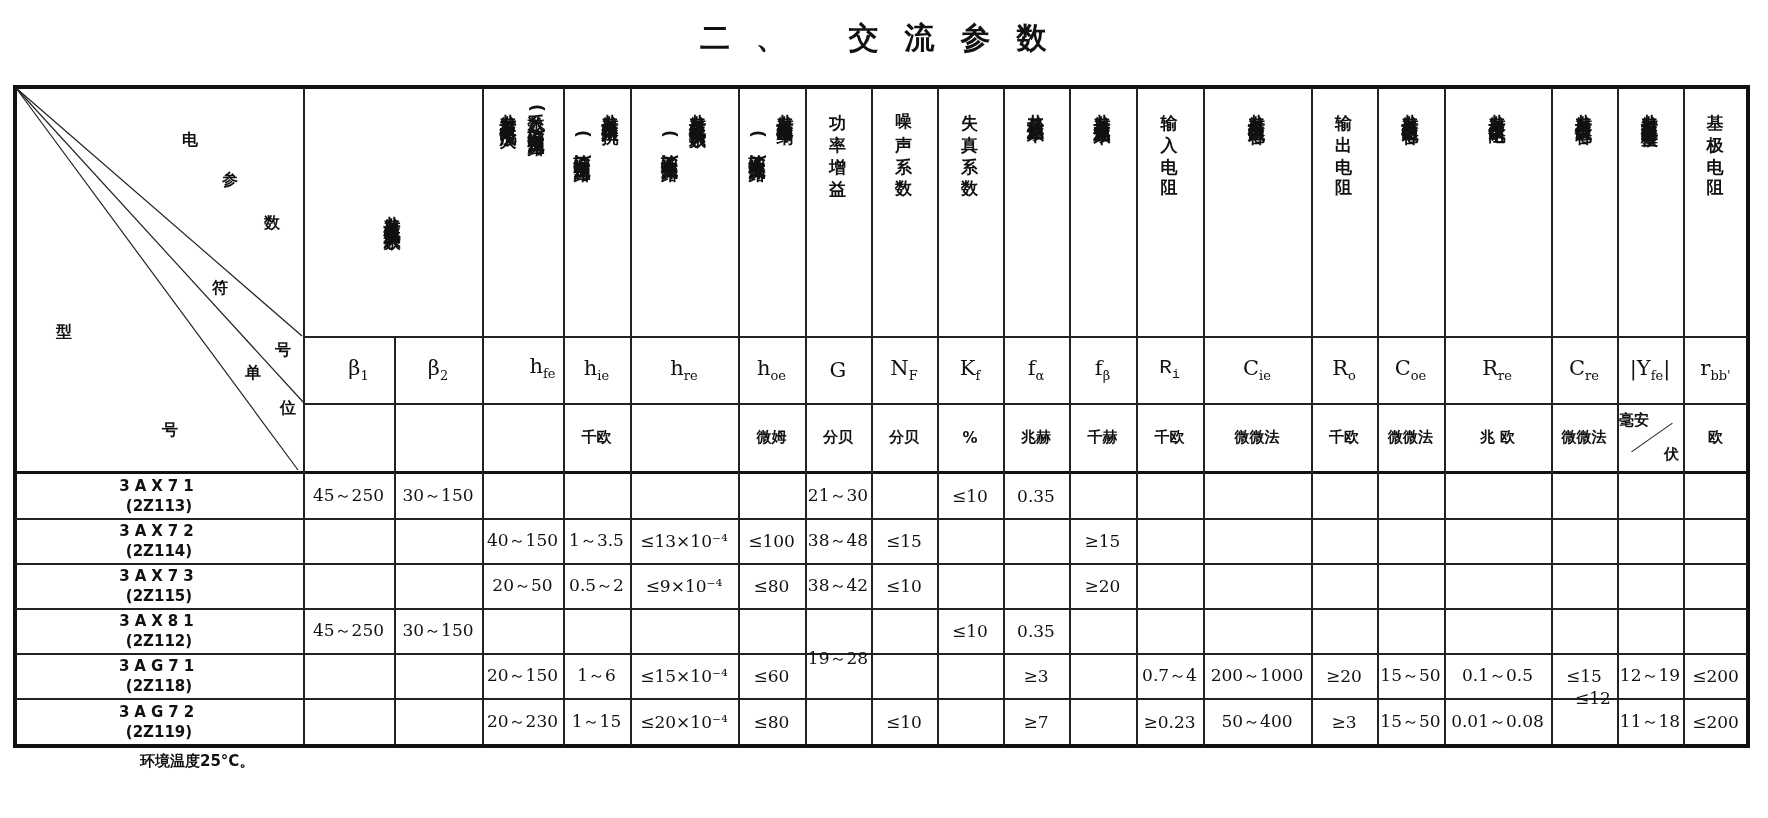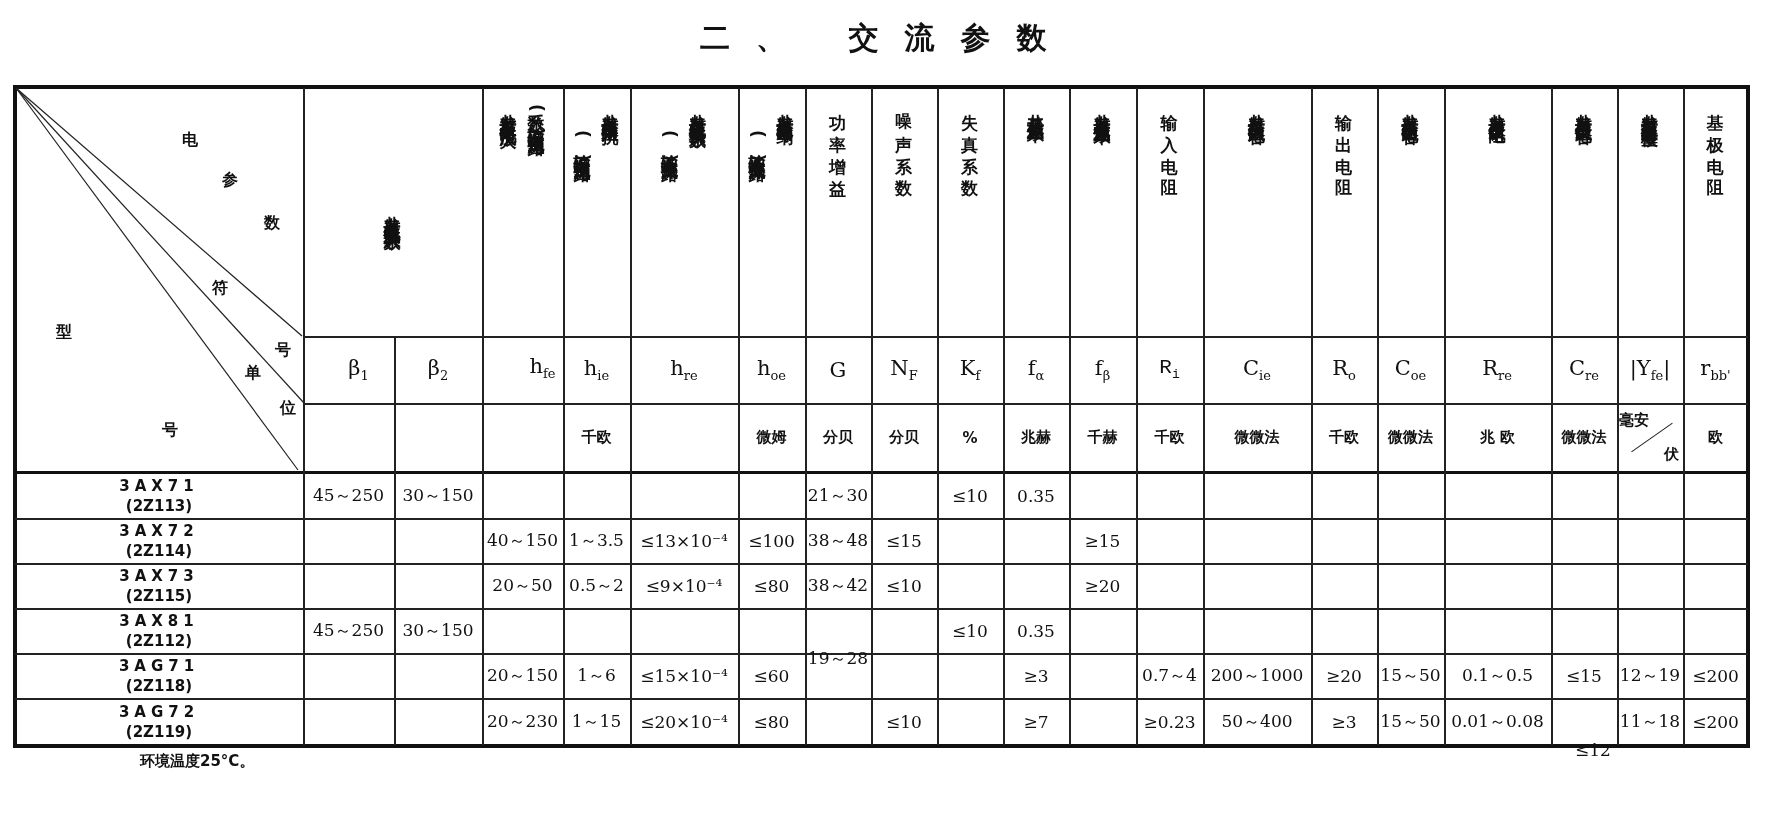--- a/index.html
+++ b/index.html
@@ -344,21 +344,21 @@
       <div class="cell val" style="left: 805px; top: 698px; width: 66px; height: 47px;"></div>
       <div class="cell val" style="left: 871px; top: 698px; width: 66px; height: 47px;">≤10</div>
       <div class="cell val" style="left: 937px; top: 698px; width: 66px; height: 47px;"></div>
       <div class="cell val" style="left: 1003px; top: 698px; width: 66px; height: 47px;">≥7</div>
       <div class="cell val" style="left: 1069px; top: 698px; width: 67px; height: 47px;"></div>
       <div class="cell val" style="left: 1136px; top: 698px; width: 67px; height: 47px;">≥0.23</div>
       <div class="cell val" style="left: 1203px; top: 698px; width: 84px; height: 47px; padding-left: 24px;">50～400</div>
       <div class="cell val" style="left: 1311px; top: 698px; width: 66px; height: 47px;">≥3</div>
       <div class="cell val" style="left: 1377px; top: 698px; width: 67px; height: 47px;">15～50</div>
       <div class="cell val" style="left: 1444px; top: 698px; width: 107px; height: 47px;">0.01～0.08</div>
-      <div class="cell val" style="left: 1551px; top: 726px; width: 84px; height: 47px;">≤12</div>
+      <div class="cell val" style="left: 1551px; top: 674px; width: 84px; height: 47px;">≤12</div>
       <div class="cell val" style="left: 1617px; top: 698px; width: 66px; height: 47px;">11～18</div>
       <div class="cell val" style="left: 1683px; top: 698px; width: 65px; height: 47px;">≤200</div>
     </div>
 
   <span class="diag-label" style="left:182px;top:130px">电</span>
   <span class="diag-label" style="left:222px;top:170px">参</span>
   <span class="diag-label" style="left:264px;top:213px">数</span>
   <span class="diag-label" style="left:212px;top:278px">符</span>
   <span class="diag-label" style="left:275px;top:340px">号</span>
   <span class="diag-label" style="left:245px;top:363px">单</span>

